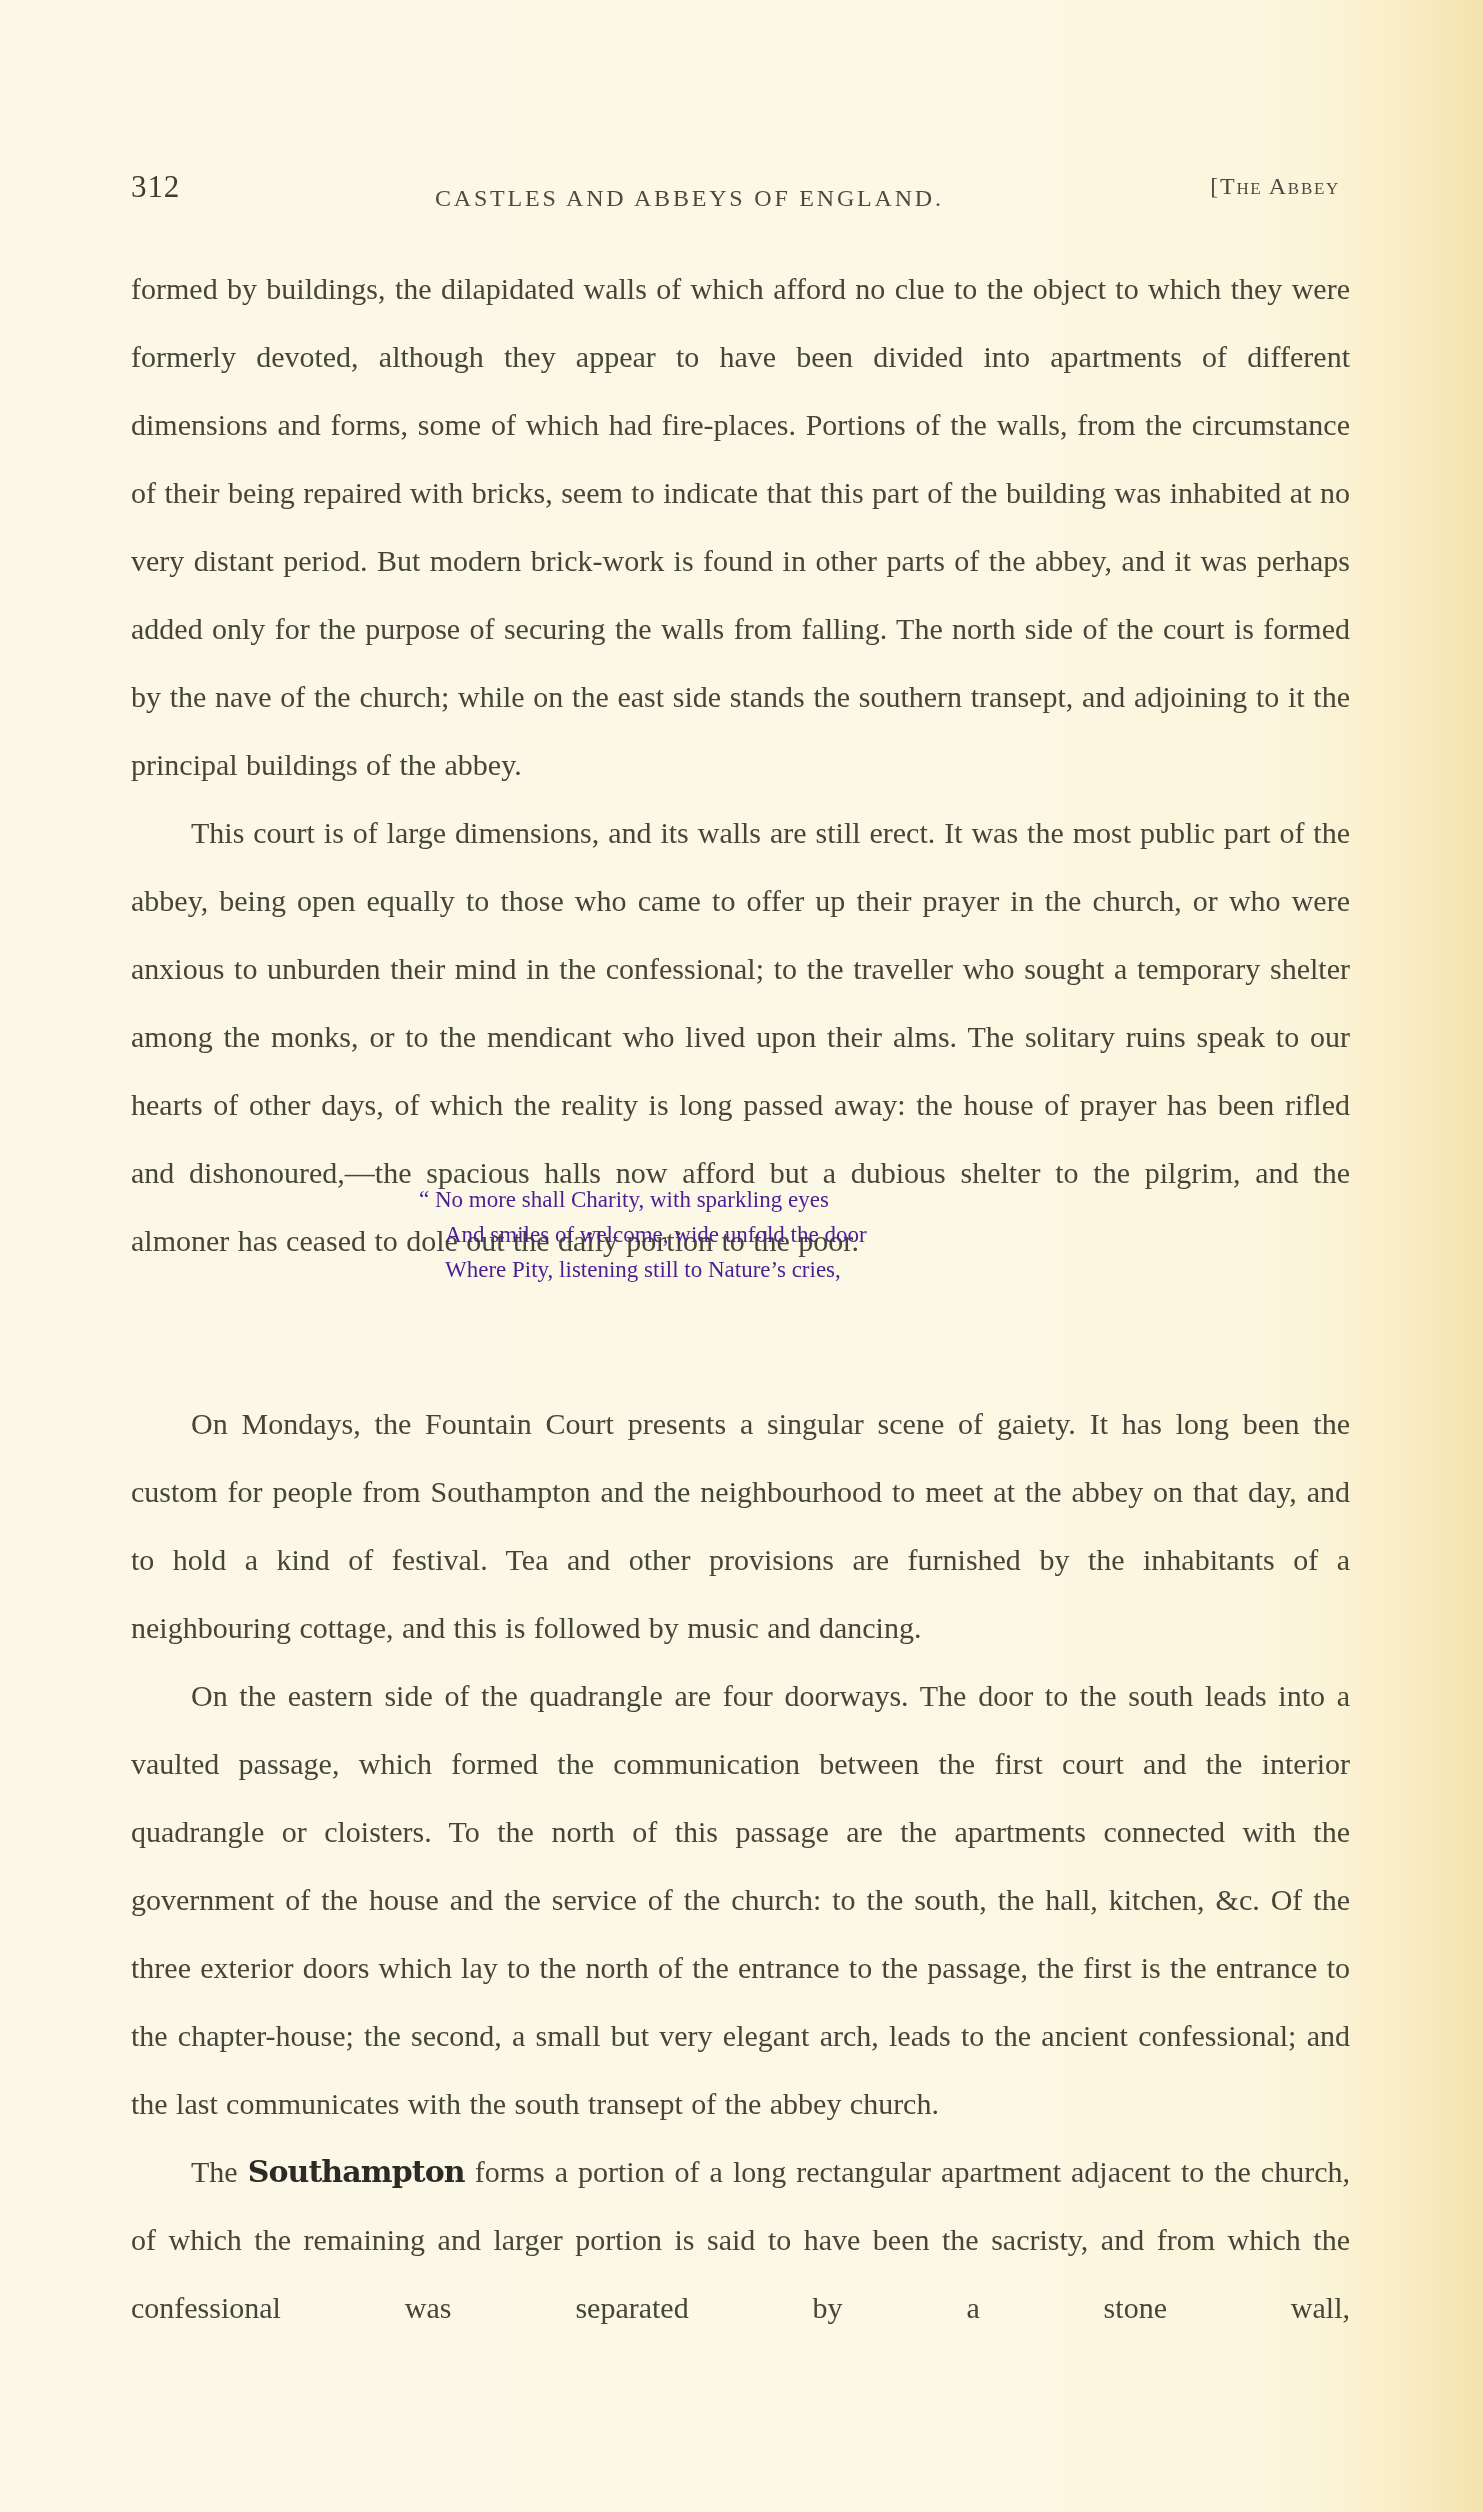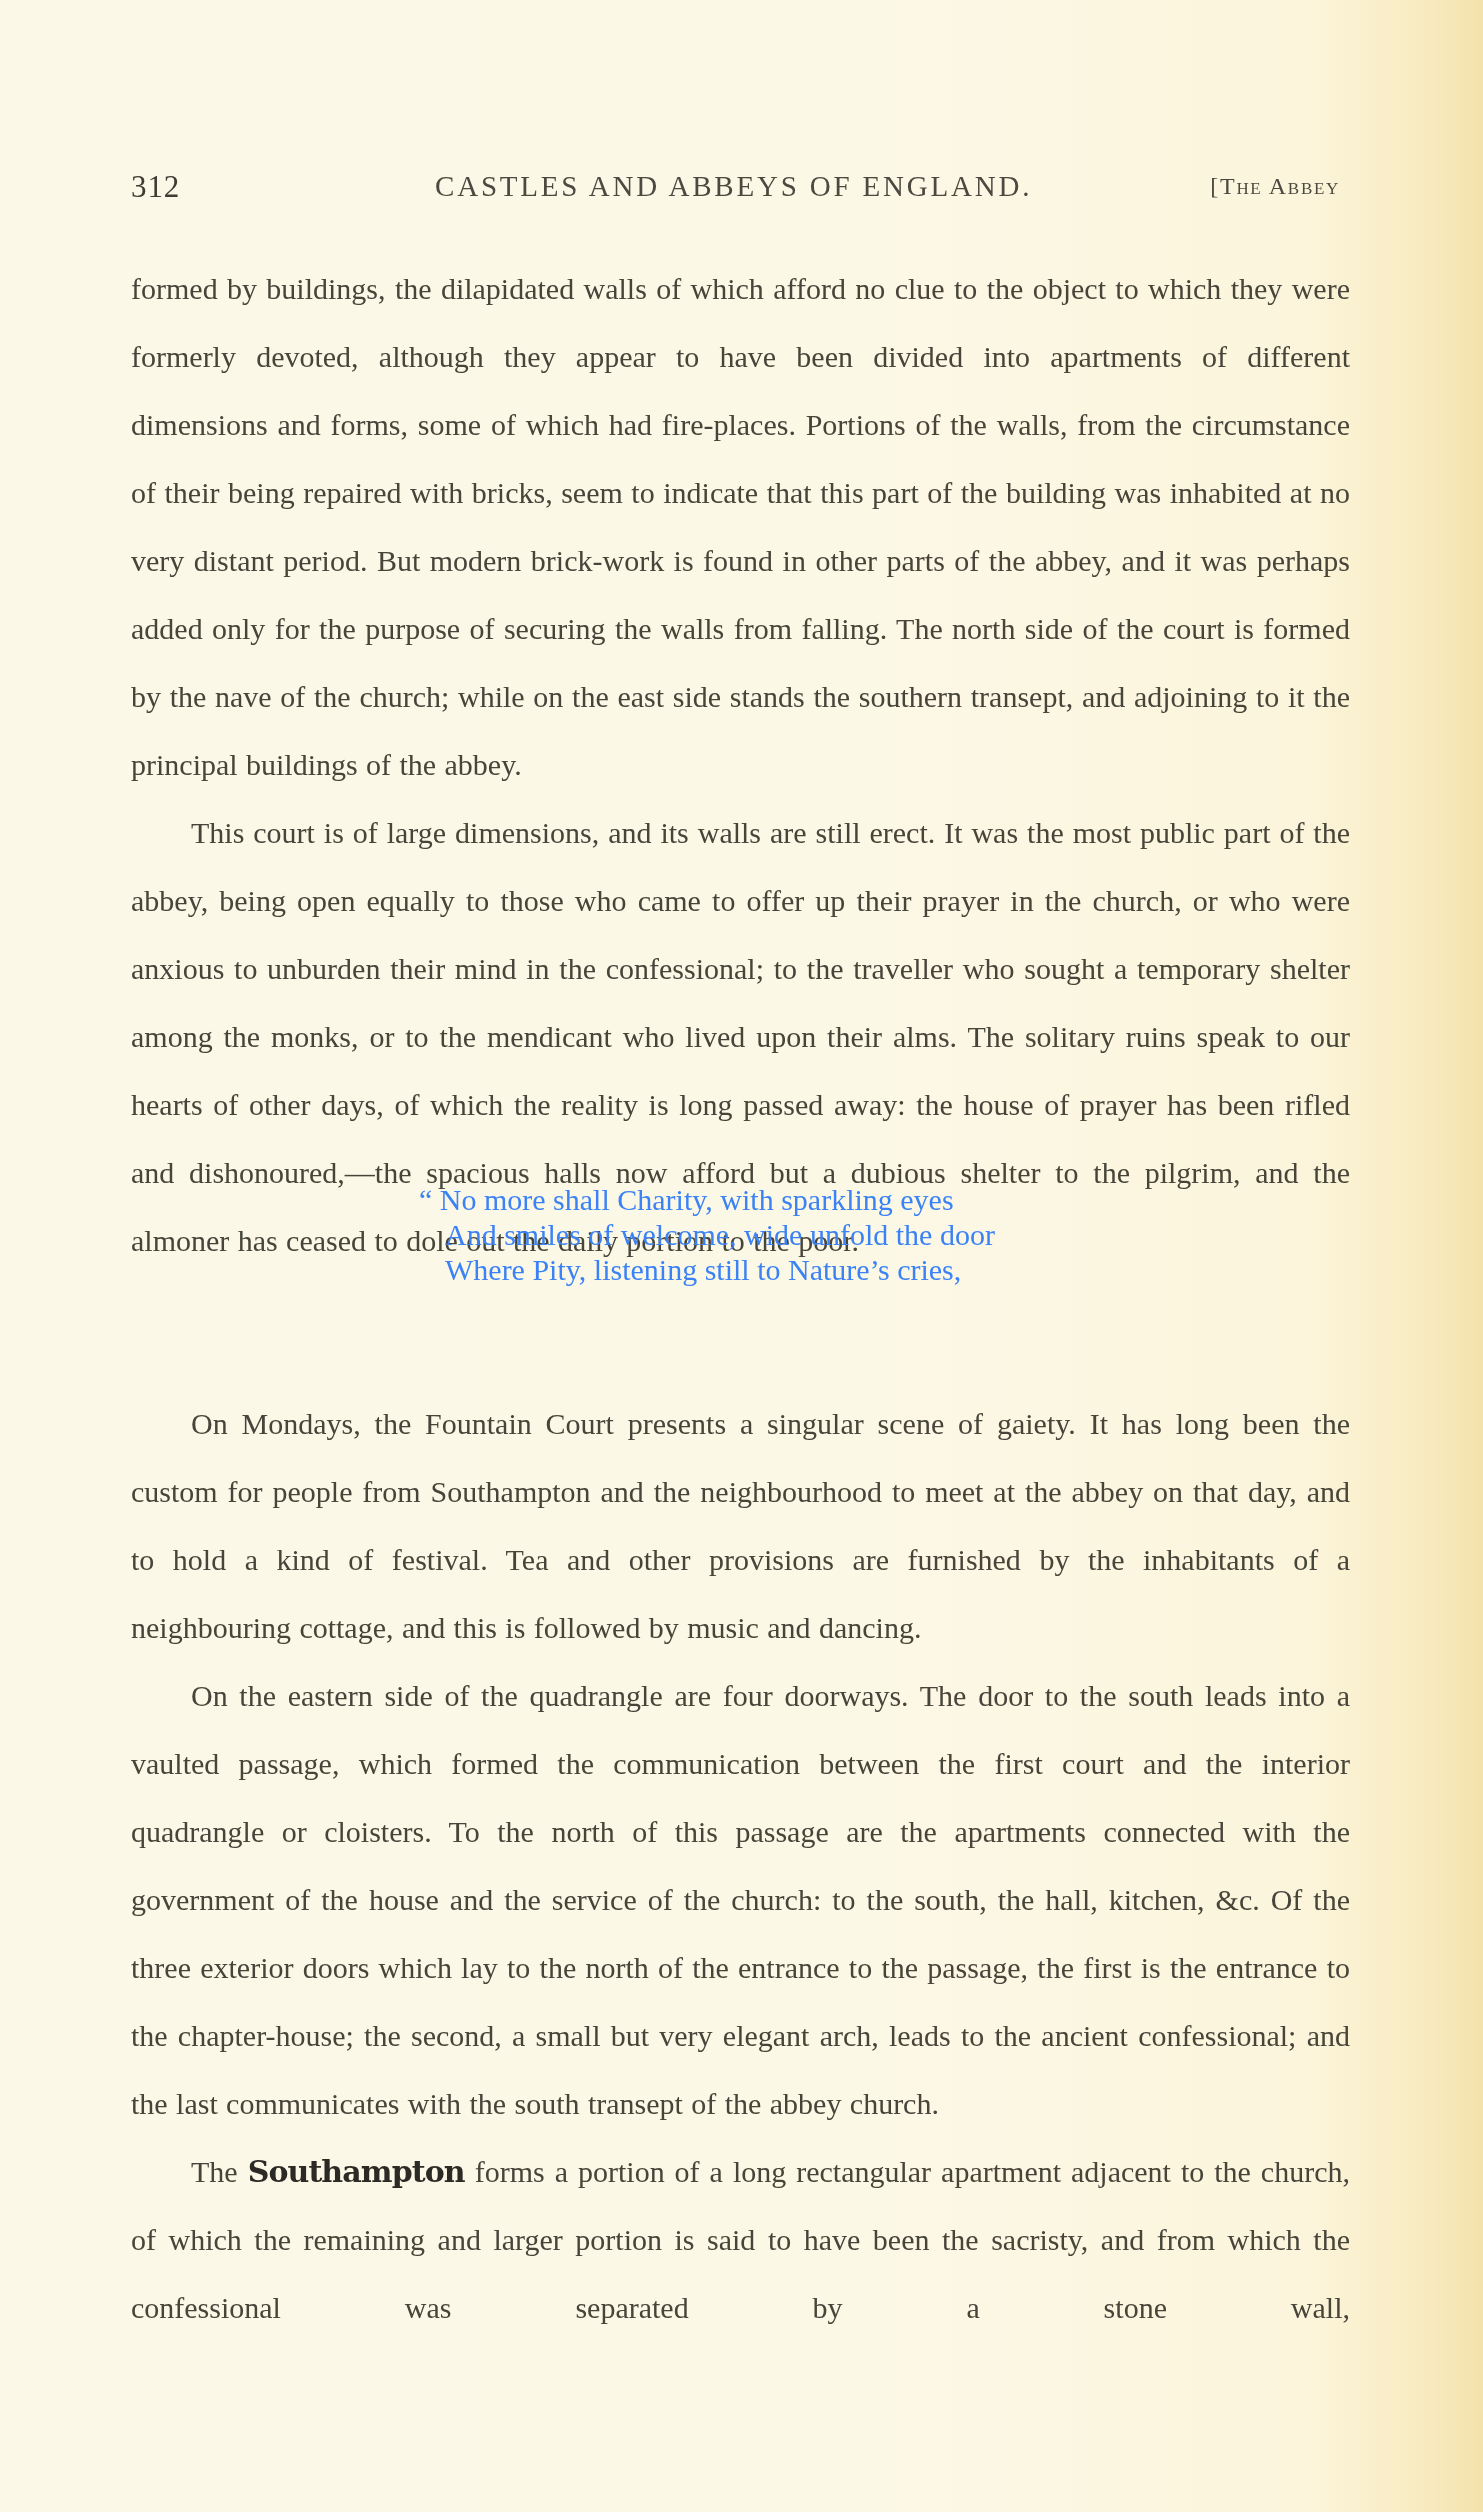--- a/index.html
+++ b/index.html
@@ -31,22 +31,22 @@
     position: absolute;
     left: 0;
     top: 0;
     font-size: 31px;
     letter-spacing: 0.9px;
     color: #3e3c33;
   }
   .book-title {
     position: absolute;
     left: 304px;
-    top: 1px;
-    font-size: 29px;
+    top: 16px;
+    font-size: 24px;
     letter-spacing: 2.8px;
     color: #4c4a40;
   }
   .section-title {
     position: absolute;
     right: 10px;
     top: 3.5px;
     font-size: 24px;
     font-variant: small-caps;
     letter-spacing: 1.7px;
@@ -66,23 +66,23 @@
     margin: 0;
   }
   .indent { text-indent: 60px; }
   .last-line-justify { text-align-last: justify; }
   #block1 { top: 255px; }
   #block2 { top: 1390px; }
   .poem {
     position: absolute;
     left: 419px;
     top: 1182px;
-    font-size: 30px;
+    font-size: 23px;
     line-height: 35px;
-    color: #3b82f6;
+    color: #4c1d95;
   }
   .poem .line { display: block; white-space: nowrap; }
   .poem .line.cont { padding-left: 26px; }
   .blackletter {
     font-family: "DejaVu Serif", serif;
     font-weight: bold;
     font-style: normal;
     letter-spacing: -0.9px;
     color: #2c2a24;
   }

